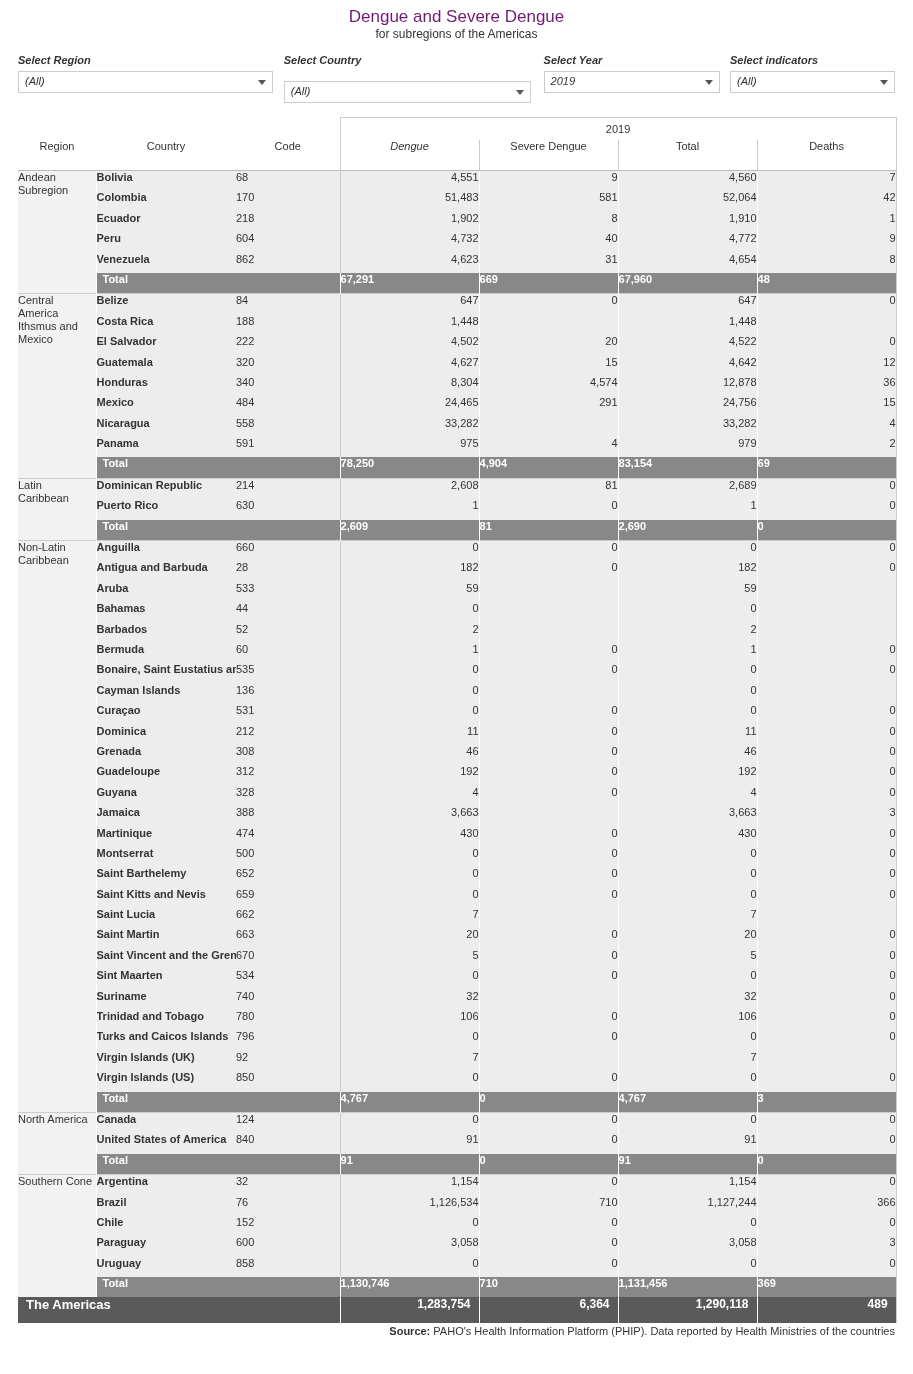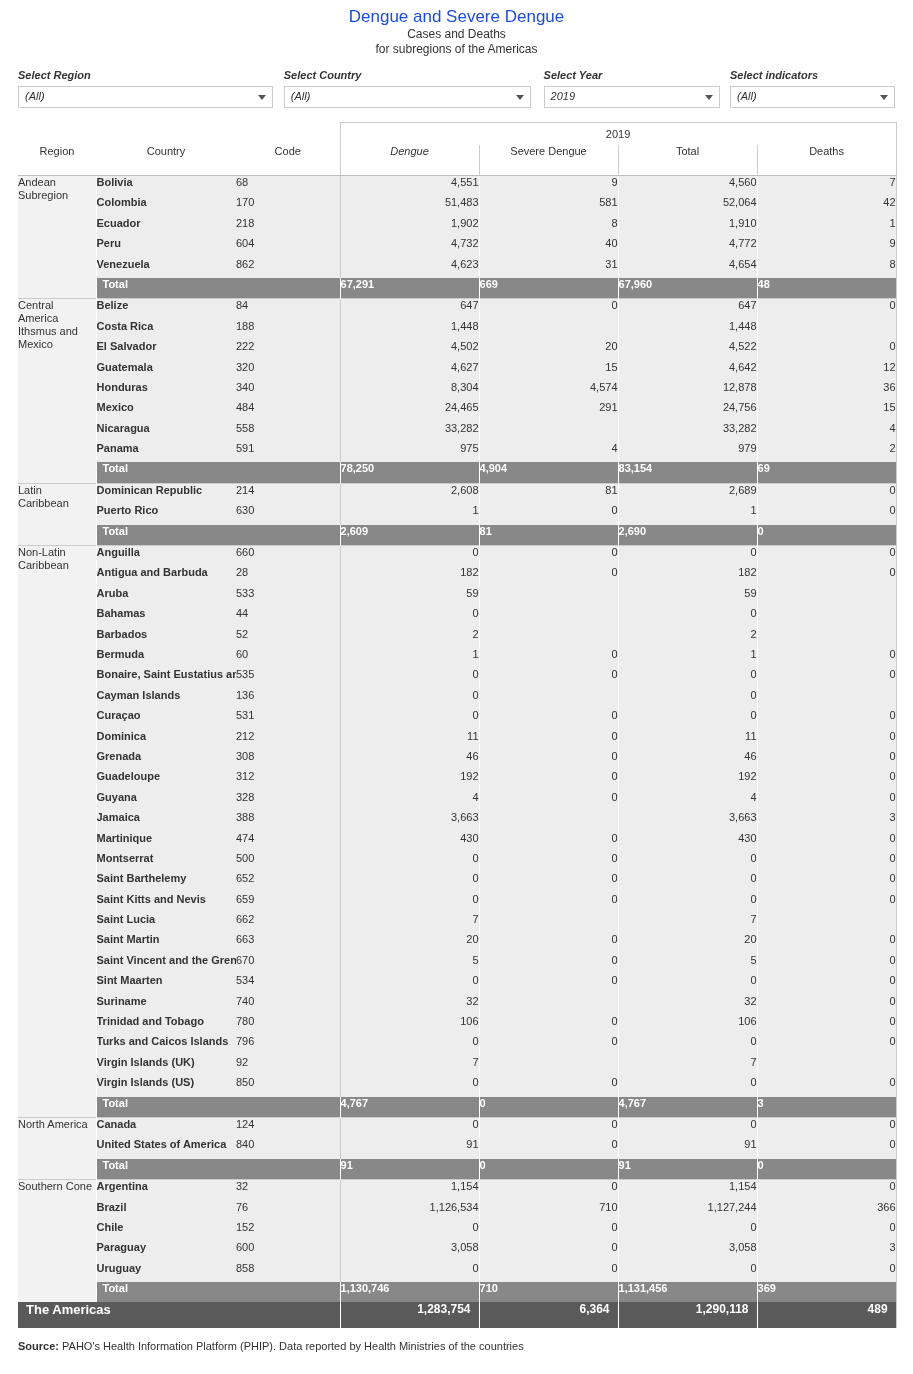--- a/index.html
+++ b/index.html
@@ -18,42 +18,42 @@
     width: 913px;
     position: relative;
   }
   
   .title-block {
     text-align: center;
     padding-top: 6px;
   }
   .title-main {
     font-size: 17px;
-    color: #1d4ed8;
+    color: #701a75;
     line-height: 21px;
   }
   .title-sub {
     font-size: 12px;
     color: #333333;
     line-height: 15px;
   }
   
   .filters {
     display: flex;
     padding: 12px 18px 0 18px;
     box-sizing: border-box;
     width: 913px;
     font-style: italic;
   }
   .filter {
     display: flex;
     flex-direction: column;
   }
   .filter.region   { width: 268px; }
-  .filter.country  { width: 262px; }
+  .filter.country  { width: 262px; gap: 10px; }
   .filter.year     { width: 188px; }
   .filter.indicators { width: 165px; }
   .filter-label {
     font-size: 11px;
     font-weight: bold;
     color: #333333;
     margin-bottom: 5px;
   }
   .select-box {
     position: relative;
@@ -205,34 +205,34 @@
   }
   
   tr.group-start td {
     border-top: 1px solid #cccccc;
   }
   tr.group-start td.num-cell {
     border-top: 1px solid #cccccc;
   }
   
   .source {
-    padding: 12px 18px 10px 18px;
-    font-size: 11px;
-    color: #333333;
+    padding: 2px 18px 10px 18px;
+    font-size: 11px;
+    color: #333333;
+    text-align: right;
   }
   .source b { font-weight: bold; }
 </style>
 </head>
 <body>
 
 <div class="page">
 
   <div class="title-block">
     <div class="title-main">Dengue and Severe Dengue</div>
-    <div class="title-sub">Cases and Deaths</div>
     <div class="title-sub">for subregions of the Americas</div>
   </div>
 
   <div class="filters">
     <div class="filter region">
       <div class="filter-label">Select Region</div>
       <div class="select-box">
         <span class="select-value">(All)</span>
         <span class="select-arrow"></span>
       </div>

